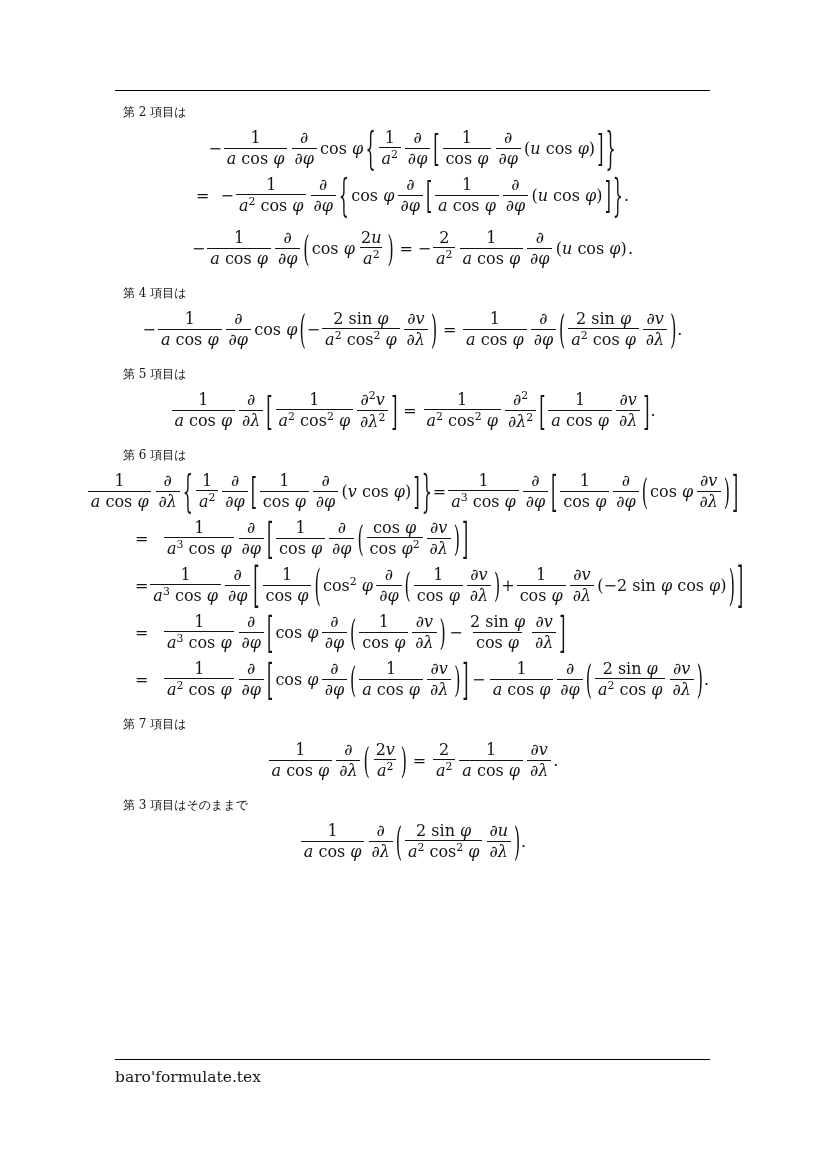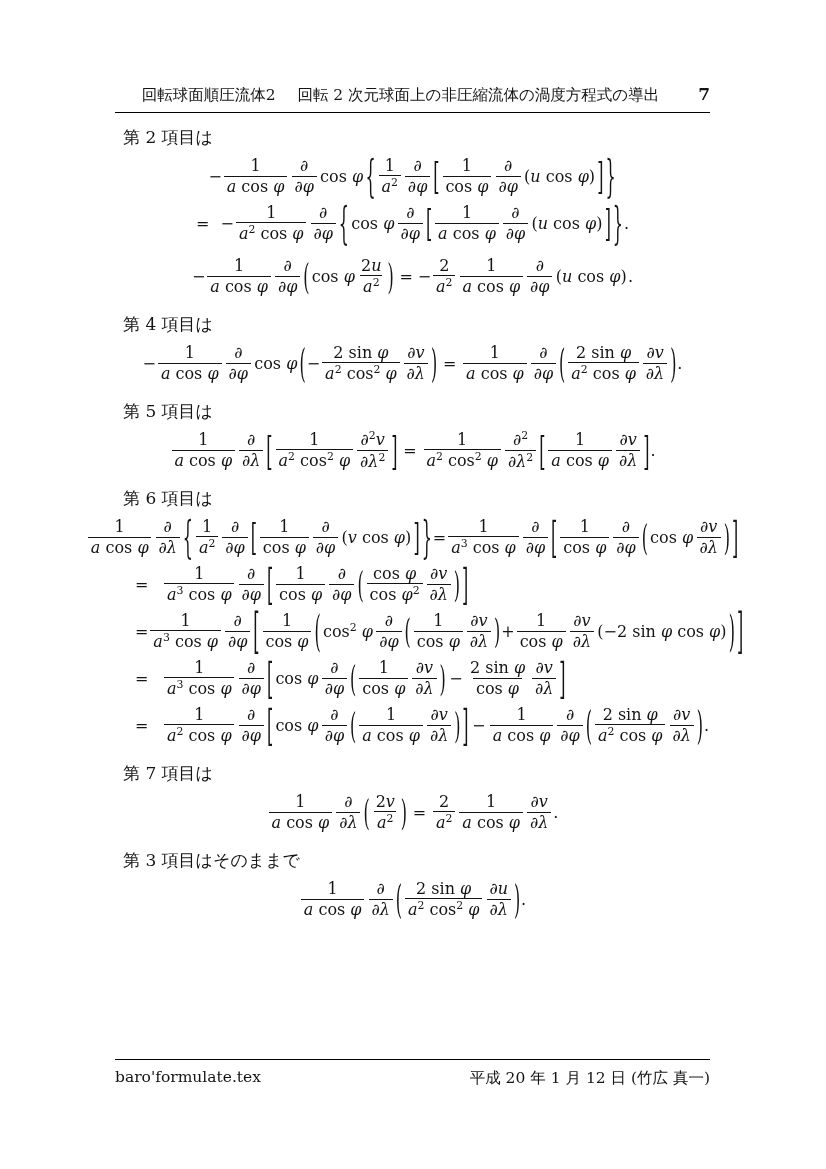--- a/index.html
+++ b/index.html
@@ -9,21 +9,21 @@
     position:relative;overflow:hidden;
   }
   .sheet{position:absolute;left:0;top:0;right:0;bottom:0;padding:84px 116px 0 115px;box-sizing:border-box;}
   
   .header{display:flex;align-items:baseline;font-size:15.5px;white-space:nowrap;}
   .h-titles{flex:1;text-align:center;}
   .hgap{display:inline-block;width:1.4em;}
   .h-page{font-weight:bold;font-size:17px;text-align:right;width:24px;}
   .rule{border-bottom:1.5px solid #000;margin-top:6px;}
   
-  .seclabel{font-size:17px;margin:13px 0 0 8px;}
+  .seclabel{font-size:12px;margin:13px 0 0 8px;}
   .eqblock{margin:4px 0 6px;}
   .eqline{display:flex;align-items:center;justify-content:center;min-height:47px;font-size:16px;}
   .eqline.l{justify-content:flex-start;padding-left:20px;}
   .mt{white-space:pre;}
   .run{white-space:pre;margin:0 .08em;}
   .v{font-style:italic;}
   sup{font-size:.68em;}
   .frac{display:inline-flex;flex-direction:column;align-items:center;text-align:center;
         vertical-align:middle;margin:0 .13em;line-height:1.22;}
   .frac .num,.frac .den{padding:0 .18em;white-space:pre;}
@@ -31,26 +31,20 @@
   .dlm{display:inline-block;transform:scaleY(var(--s,1));margin:0 .06em;}
   .sp{display:inline-block;}
   
   .footer{position:absolute;left:115px;right:116px;top:1053px;}
   .frow{display:flex;justify-content:space-between;font-size:15.5px;margin-top:8px;}
 </style>
 </head>
 <body>
 
 <div class="sheet">
-  <div class="header">
-    <div class="h-titles">
-      <span>回転球面順圧流体2</span><span class="hgap"></span><span>回転 2 次元球面上の非圧縮流体の渦度方程式の導出</span>
-    </div>
-    <div class="h-page">7</div>
-  </div>
   <div class="rule"></div>
 
   <div>
       <section>
         <div class="seclabel">第 2 項目は</div>
         <div class="eqblock">
           <div class="eqline c">
             <span class="mt">−</span>
             <span class="frac">
               <span class="num"><span class="mt">1</span></span>
@@ -550,16 +544,15 @@
             <span class="mt">.</span>
           </div>
         </div>
       </section>
     </div>
 
   <div class="footer">
     <div class="rule"></div>
     <div class="frow">
       <span>baro'formulate.tex</span>
-      <span>平成 20 年 1 月 12 日 (竹広 真一)</span>
     </div>
   </div>
 </div>
 
 </body></html>

